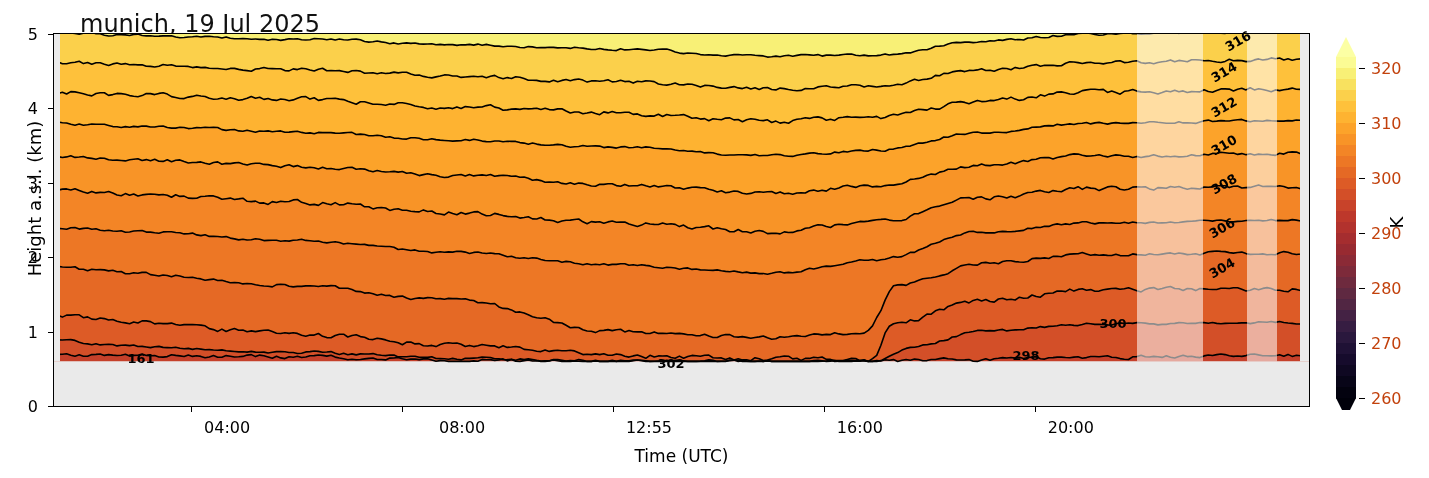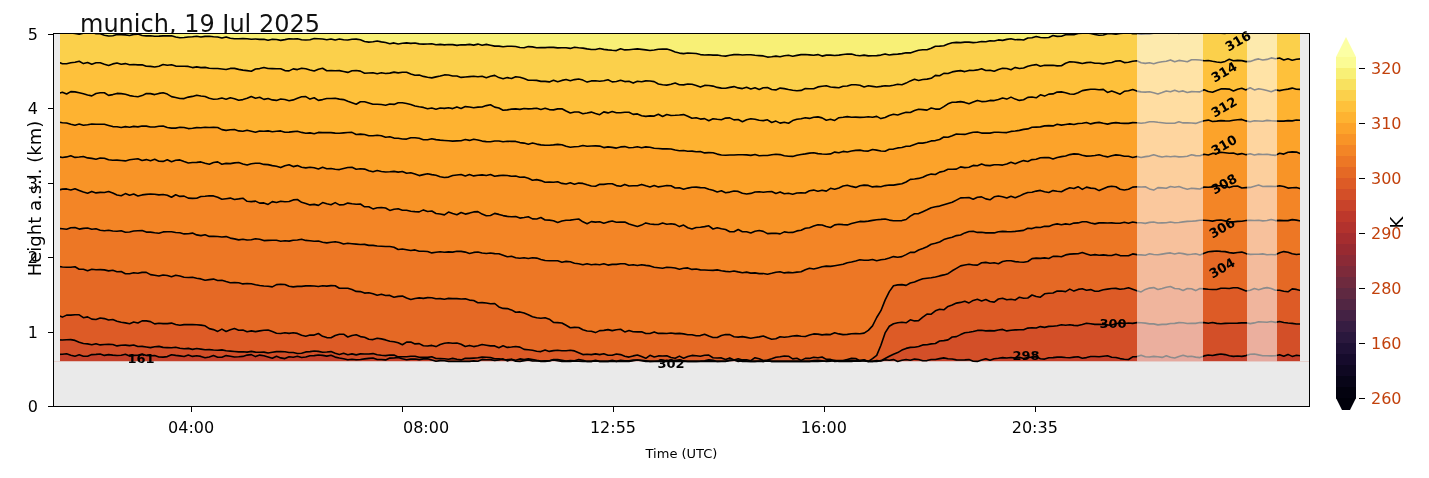--- a/index.html
+++ b/index.html
@@ -7,26 +7,26 @@
   #root{position:relative;width:1429px;height:478px;}
 
   .axis-title{position:absolute;color:#000;font-size:17px;}
   #chart-title{left:0;top:8px;width:1310px;text-align:center;font-size:19px;}
   #subtitle{position:absolute;left:80px;top:10px;font-size:24px;color:#111;}
 
   #plot-frame{position:absolute;left:53px;top:33px;width:1257px;height:374px;
      box-sizing:border-box;border:1.3px solid #000;background:#eaeaea;overflow:hidden;}
   #plot-svg{position:absolute;left:0;top:0;}
 
-  #xlabel{left:53px;top:446px;width:1257px;text-align:center;font-size:13px;}
+  #xlabel{left:53px;top:446px;width:1257px;text-align:center;font-size:17px;}
   #ylabel{left:-96px;top:188px;width:260px;text-align:center;font-size:18px;
      transform:rotate(-90deg);transform-origin:center center;}
 
   .tick-label-x{position:absolute;font-size:16px;color:#000;text-align:left;
-     transform:translateX(-50%);top:418px;}
+     transform:translateX(-50%);top:418px;margin-left:36px;}
   .tick-label-y{position:absolute;font-size:16px;color:#000;text-align:right;
      transform:translateY(-50%);left:10px;width:28px;}
   .tick-x{position:absolute;width:1px;height:5px;background:#000;top:407px;}
   .tick-y{position:absolute;width:5px;height:1px;background:#000;left:48px;}
 
   #cbar-wrap{position:absolute;left:1334px;top:30px;width:95px;height:380px;}
   #cbar-svg{position:absolute;left:0;top:0;}
   .cb-tick-label{position:absolute;font-size:16px;color:#c2410c;left:37px;
      transform:translateY(-50%);white-space:nowrap;}
   .cb-tick{position:absolute;left:25px;width:6px;height:1px;background:#000;}
@@ -80,21 +80,21 @@
   <div id="tick-layer">
       <div class="tick-x" style="left: 191.101px;"></div>
       <div class="tick-label-x" style="left: 191.101px;">04:00</div>
       <div class="tick-x" style="left: 402.025px;"></div>
       <div class="tick-label-x" style="left: 426px;">08:00</div>
       <div class="tick-x" style="left: 612.95px;"></div>
       <div class="tick-label-x" style="left: 612.95px;">12:55</div>
       <div class="tick-x" style="left: 823.874px;"></div>
       <div class="tick-label-x" style="left: 823.874px;">16:00</div>
       <div class="tick-x" style="left: 1034.8px;"></div>
-      <div class="tick-label-x" style="left: 1034.8px;">20:35</div>
+      <div class="tick-label-x" style="left: 1034.8px;">20:00</div>
       <div class="tick-y" style="top: 406px;"></div>
       <div class="tick-label-y" style="top: 406px;">0</div>
       <div class="tick-y" style="top: 331.6px;"></div>
       <div class="tick-label-y" style="top: 331.6px;">1</div>
       <div class="tick-y" style="top: 257.2px;"></div>
       <div class="tick-label-y" style="top: 257.2px;">2</div>
       <div class="tick-y" style="top: 182.8px;"></div>
       <div class="tick-label-y" style="top: 182.8px;">3</div>
       <div class="tick-y" style="top: 108.4px;"></div>
       <div class="tick-label-y" style="top: 108.4px;">4</div>
@@ -159,18 +159,18 @@
       <div class="cb-tick-label" style="top: 38px;">320</div>
       <div class="cb-tick" style="top: 93px;"></div>
       <div class="cb-tick-label" style="top: 93px;">310</div>
       <div class="cb-tick" style="top: 148px;"></div>
       <div class="cb-tick-label" style="top: 148px;">300</div>
       <div class="cb-tick" style="top: 203px;"></div>
       <div class="cb-tick-label" style="top: 203px;">290</div>
       <div class="cb-tick" style="top: 258px;"></div>
       <div class="cb-tick-label" style="top: 258px;">280</div>
       <div class="cb-tick" style="top: 313px;"></div>
-      <div class="cb-tick-label" style="top: 313px;">160</div>
+      <div class="cb-tick-label" style="top: 313px;">270</div>
       <div class="cb-tick" style="top: 368px;"></div>
       <div class="cb-tick-label" style="top: 368px;">260</div>
     </div>
 
 </div>
 
 </body></html>

